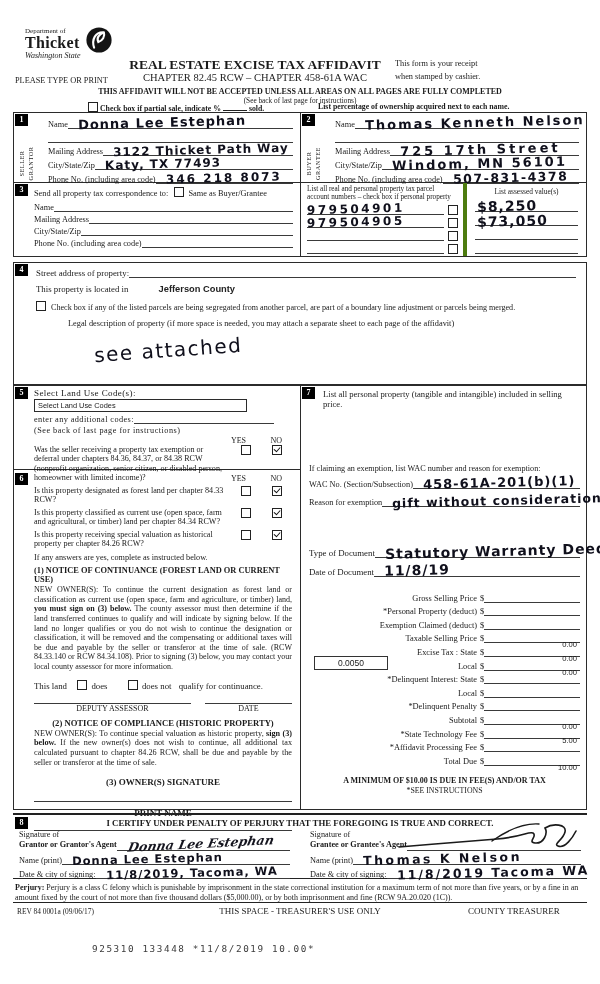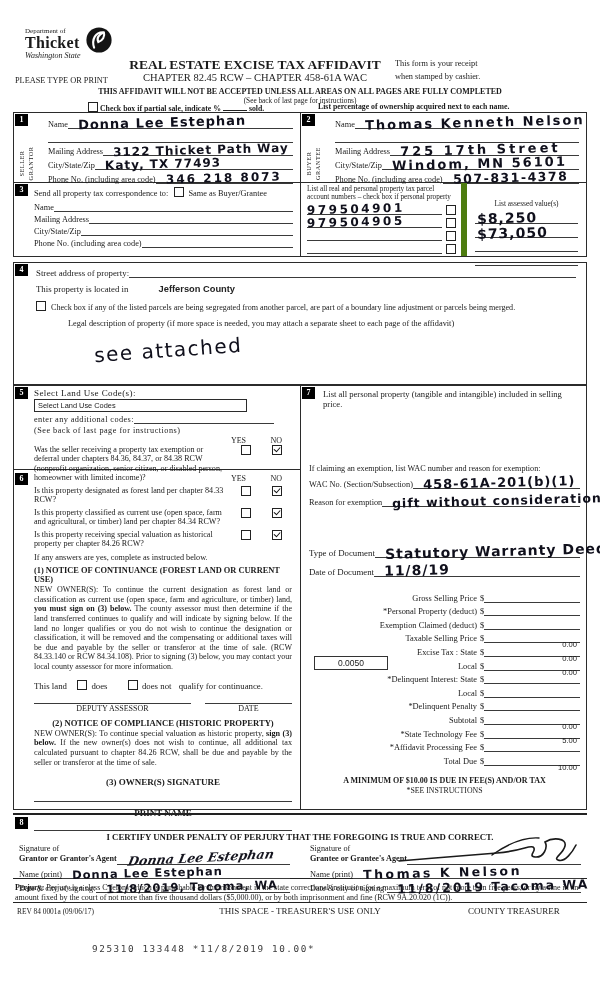--- a/index.html
+++ b/index.html
@@ -162,21 +162,21 @@
         <span class="fill" style="height:9px;"></span>
       </div>
       <div class="r" style="margin-top:2px;">
         <span class="lab">Phone No. (including area code)</span>
         <span class="fill" style="height:9px;"></span>
       </div>
     </div>
   </div>
 
   <div class="sec b" style="left:300px;top:183px;width:287px;height:74px;border-top:none;display:flex;">
-    <div style="width:166px;border-right:6px solid #4d7c0f;padding:2px 5px 0 6px;box-sizing:border-box;">
+    <div style="width:166px;border-right:4px solid #4d7c0f;padding:2px 5px 0 6px;box-sizing:border-box;">
       <div style="font-size:7.2px;line-height:1.15;">List all real and personal property tax parcel account numbers – check box if personal property</div>
       <div class="r" style="margin-top:3px;">
           <span class="fill" style="height:9px;">
             <span class="hw" style="left:0;font-size:12px;letter-spacing:2.5px;">979504901</span>
           </span>
           <span class="cb" style="margin-left:4px;"></span>
         </div>
       <div class="r" style="margin-top:3px;">
           <span class="fill" style="height:9px;">
             <span class="hw" style="left:0;font-size:12px;letter-spacing:2.5px;">979504905</span>
@@ -185,21 +185,21 @@
         </div>
       <div class="r" style="margin-top:3px;">
           <span class="fill" style="height:9px;"></span>
           <span class="cb" style="margin-left:4px;"></span>
         </div>
       <div class="r" style="margin-top:3px;">
           <span class="fill" style="height:9px;"></span>
           <span class="cb" style="margin-left:4px;"></span>
         </div>
     </div>
-    <div style="flex:1;padding:16px 8px 0 8px;">
+    <div style="flex:1;padding:4px 8px 0 8px;">
       <div class="ctr" style="font-size:7.4px;">List assessed value(s)</div>
       <div class="r" style="margin-top:6px;">
           <span class="fill" style="height:9px;">
             <span class="hw" style="left:2px;font-size:14px;bottom:-3px;">$8,250</span>
           </span>
         </div>
       <div class="r" style="margin-top:4px;">
           <span class="fill" style="height:9px;">
             <span class="hw" style="left:2px;font-size:14px;bottom:-4px;">$73,050</span>
           </span>
@@ -417,21 +417,21 @@
           <span class="mdollar">$</span>
           <span class="mline"><span class="mval">10.00</span></span>
         </div>
     </div>
     <div class="abs bold ctr" style="left:10px;top:390px;width:267px;font-size:8px;">A MINIMUM OF $10.00 IS DUE IN FEE(S) AND/OR TAX</div>
     <div class="abs ctr" style="left:10px;top:400px;width:267px;font-size:7.8px;">*SEE INSTRUCTIONS</div>
   </div>
 
   <div class="sec" style="left:13px;top:813px;width:574px;height:66px;border-top:2px solid #222;border-bottom:1px solid #222;">
     <div class="tab" style="top:2px;left:2px;">8</div>
-    <div class="bold ctr" style="font-size:8.8px;margin-top:17px;">I CERTIFY UNDER PENALTY OF PERJURY THAT THE FOREGOING IS TRUE AND CORRECT.</div>
+    <div class="bold ctr" style="font-size:8.8px;margin-top:3px;">I CERTIFY UNDER PENALTY OF PERJURY THAT THE FOREGOING IS TRUE AND CORRECT.</div>
     <div style="display:flex;gap:20px;padding:2px 6px 0 6px;">
       <div style="flex:1;">
         <div class="r" style="align-items:flex-end;">
           <span class="siglab"><span>Signature of</span><br><span class="bold">Grantor or Grantor's Agent</span></span>
           <span class="fill" style="height:12px;">
               <span class="script abs" style="left:12px;bottom:-1px;">Donna Lee Estephan</span>
             </span>
         </div>
         <div class="r" style="margin-top:2px;">
           <span class="lab">Name (print)</span>

